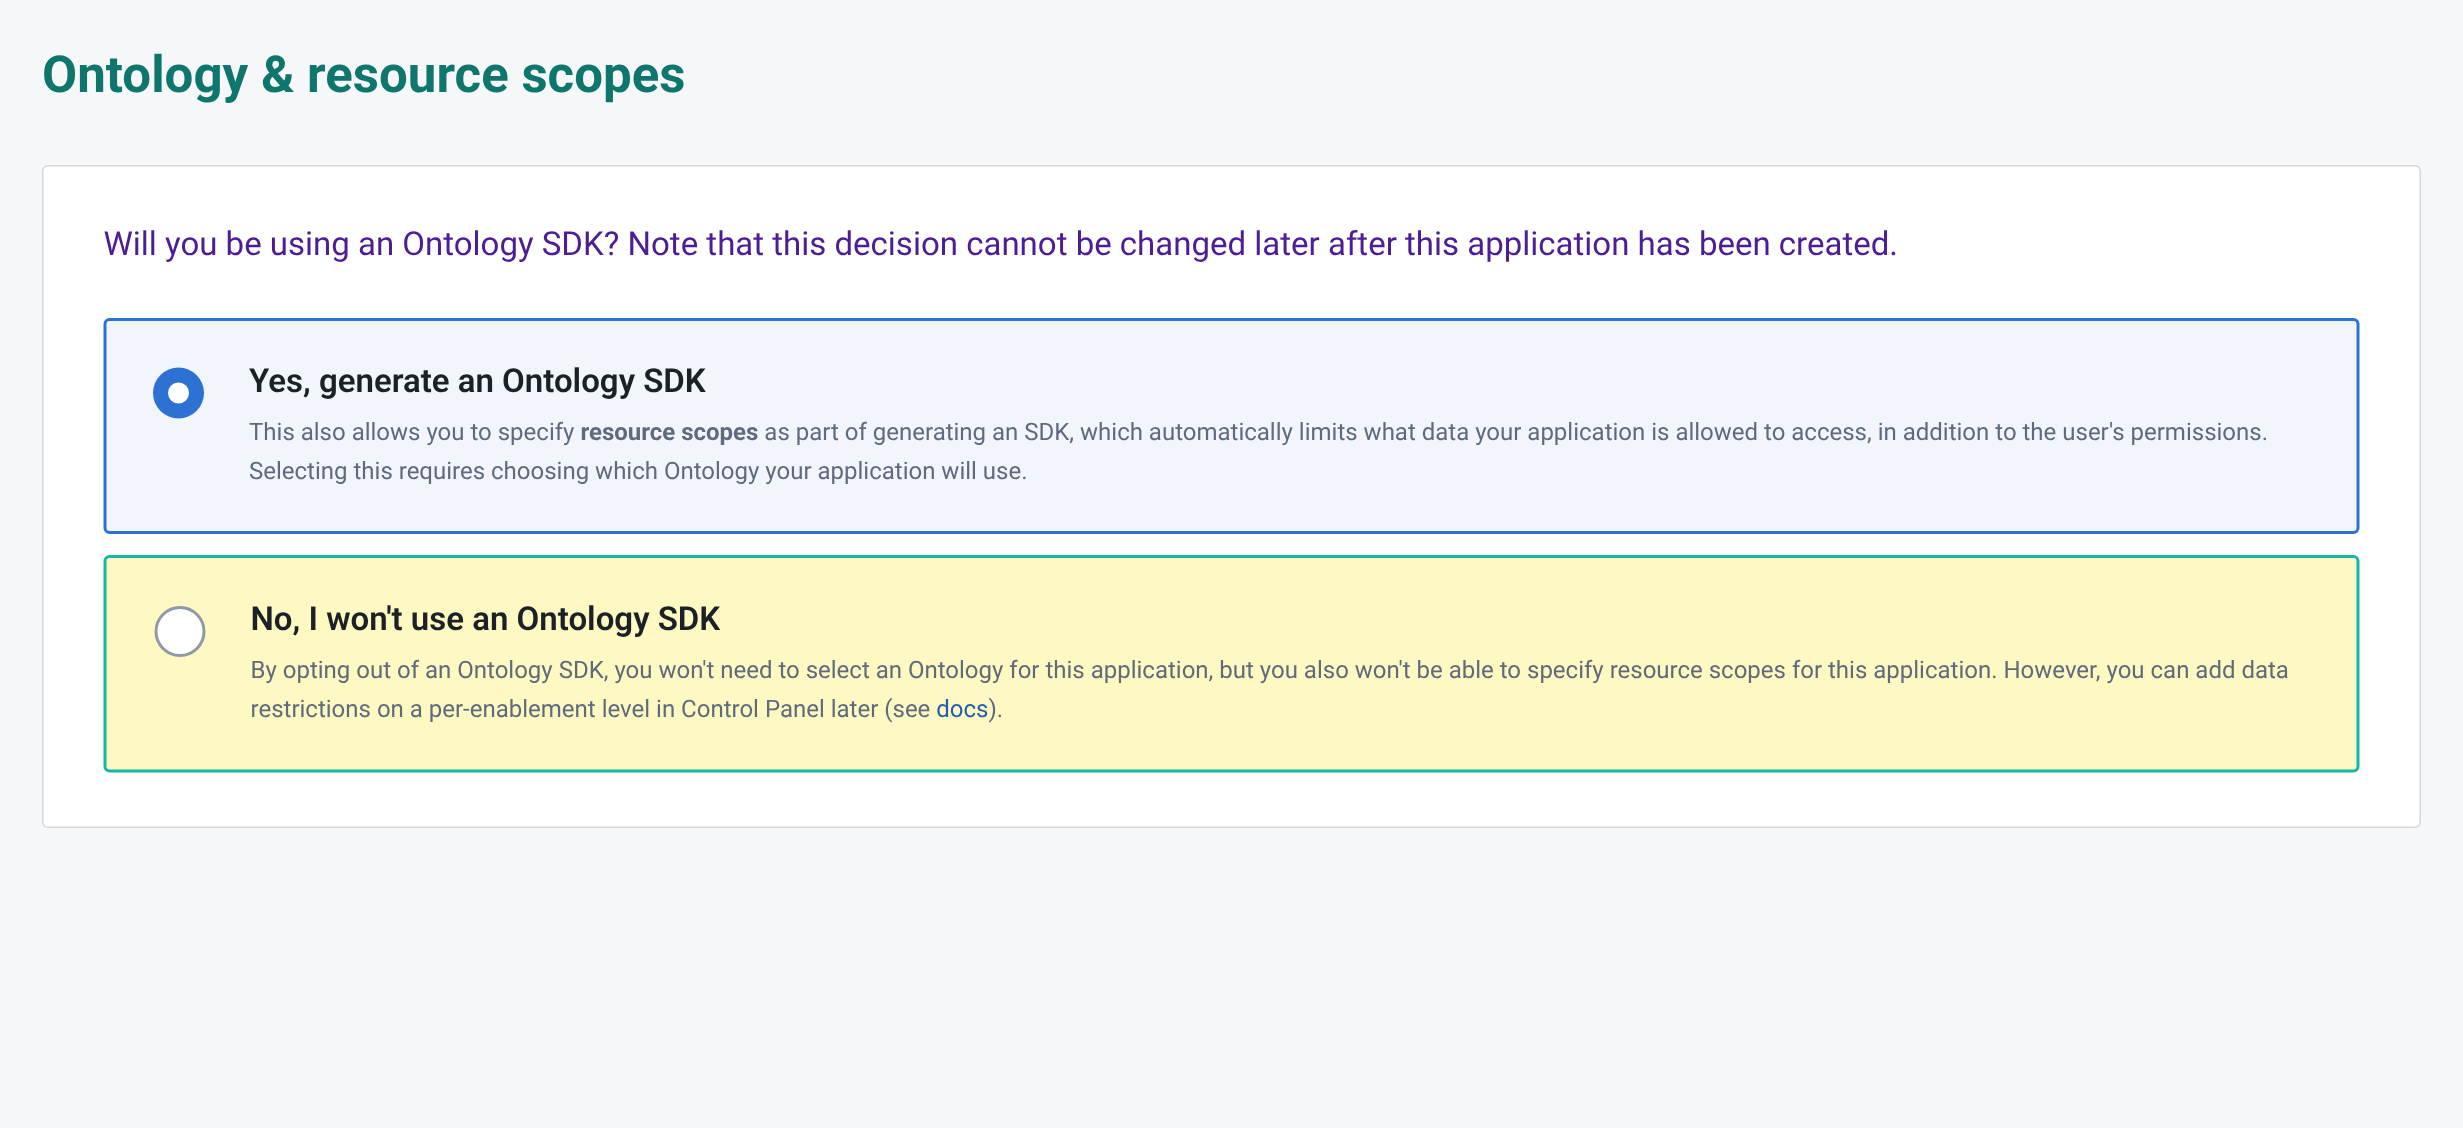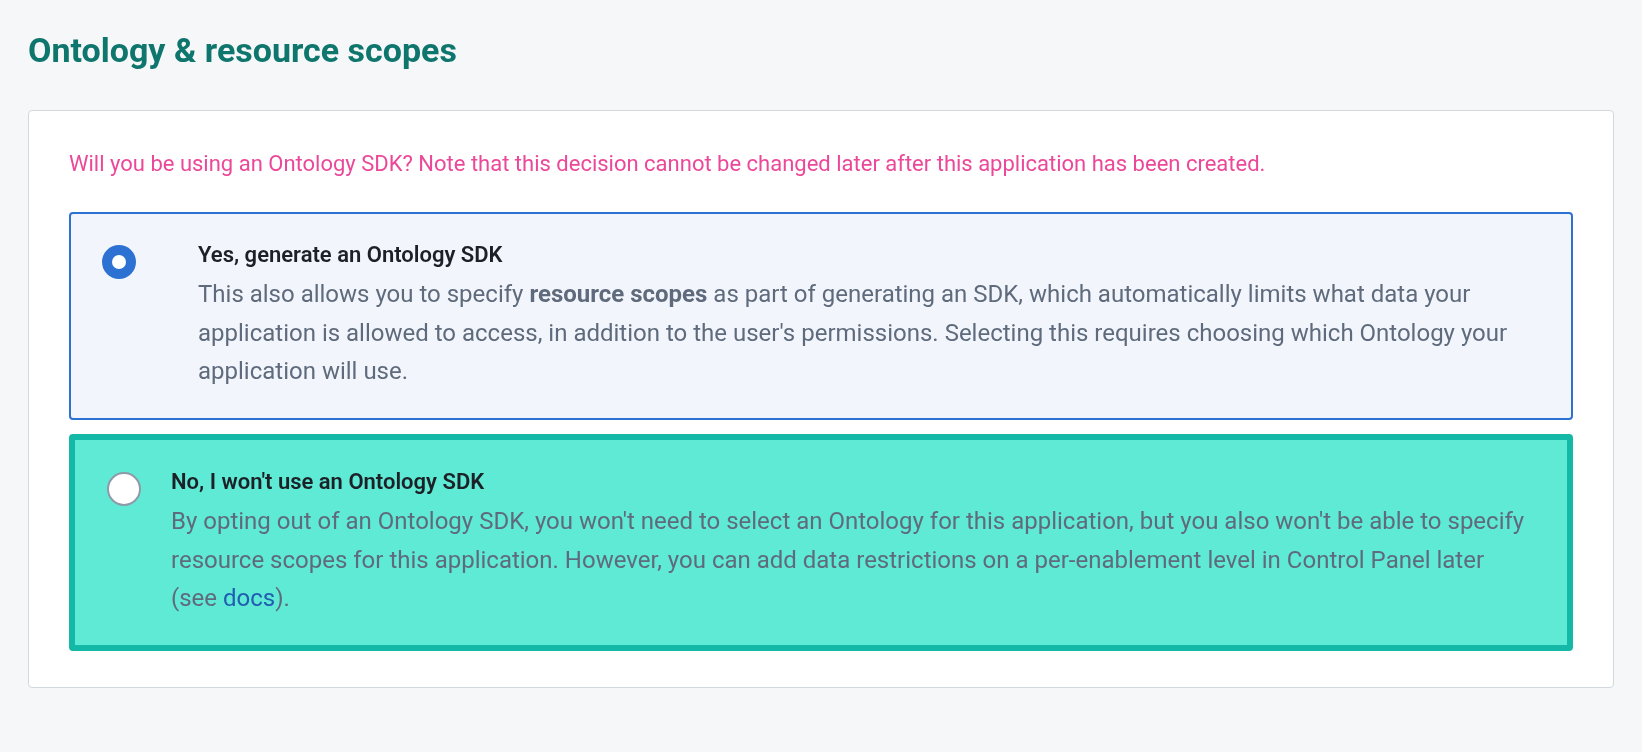--- a/index.html
+++ b/index.html
@@ -31,39 +31,38 @@
     .card-header-title {
       font-size: 24px;
       font-weight: 700;
       color: #1c2127;
     }
     .card-body {
       padding: 38px 40px 36px 40px;
     }
     .question-text {
       font-size: 22px;
-      color: #ec4899;
+      color: #4c1d95;
       margin-bottom: 32px;
       line-height: 1.4;
     }
     .radio-option {
       display: flex;
       align-items: flex-start;
       padding: 28px 32px;
-      border: 6px solid #14b8a6;
+      border: 2px solid #14b8a6;
       border-radius: 4px;
       margin-bottom: 14px;
       cursor: pointer;
-      background-color: #5eead4;
+      background-color: #fef9c3;
     }
     .radio-option.selected {
       border: 2px solid #2d72d2;
       background-color: #f2f6fc;
       padding: 27px 31px;
-      gap: 32px;
     }
     .radio-option:last-child {
       margin-bottom: 0;
     }
     .radio-circle {
       flex-shrink: 0;
       width: 34px;
       height: 34px;
       border-radius: 50%;
       border: 2px solid #8f99a8;
@@ -92,21 +91,21 @@
       flex: 1;
     }
     .radio-title {
       font-size: 22px;
       font-weight: 600;
       color: #1c2127;
       margin-bottom: 6px;
       line-height: 1.3;
     }
     .radio-desc {
-      font-size: 24px;
+      font-size: 16px;
       color: #5f6b7c;
       line-height: 1.6;
     }
     .radio-desc .bold {
       font-weight: 700;
     }
     .radio-desc .link {
       color: #215db0;
       cursor: pointer;
       text-align: center;

